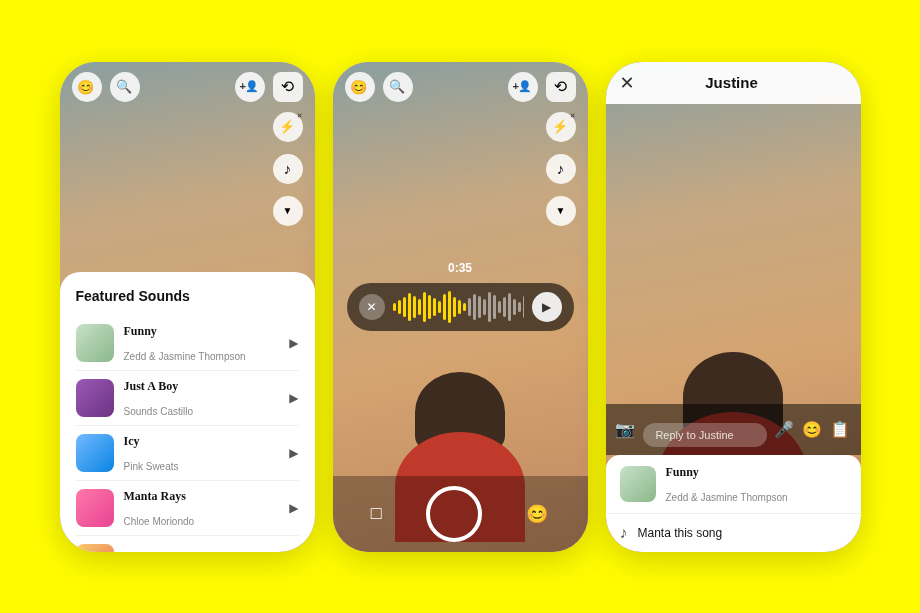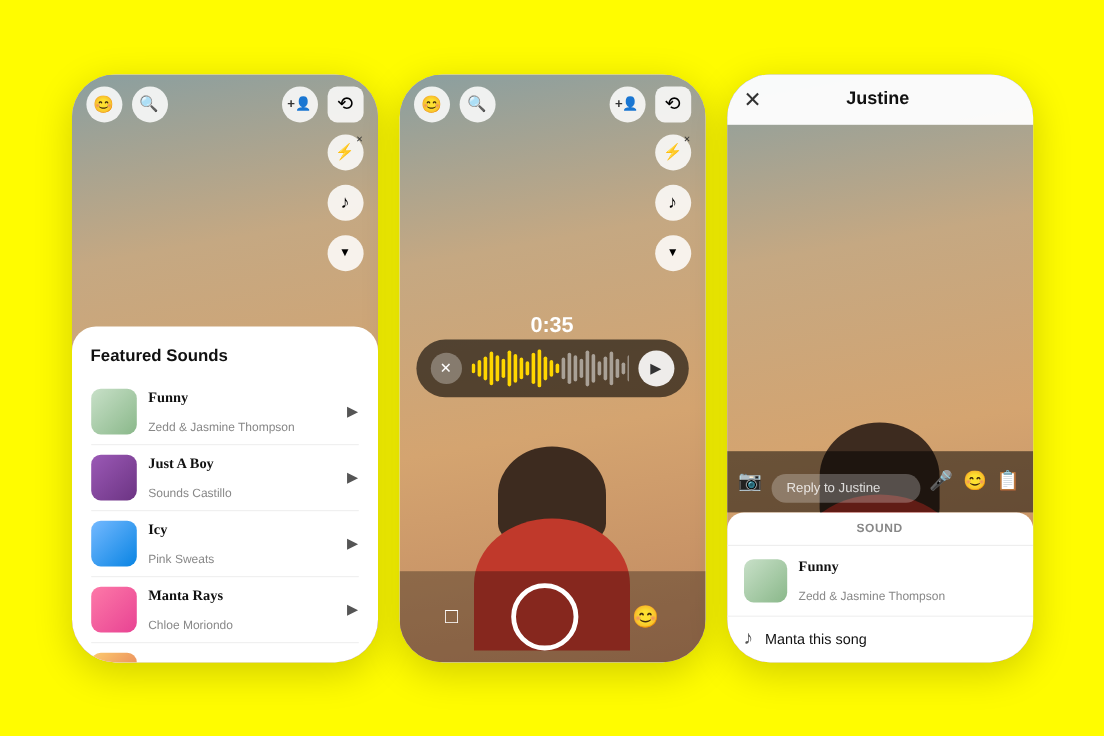--- a/index.html
+++ b/index.html
@@ -202,21 +202,21 @@
       display: flex;
       align-items: center;
       gap: 8px;
     }
     .waveform-time {
       position: absolute;
       top: -22px;
       left: 50%;
       transform: translateX(-50%);
       color: white;
-      font-size: 18px;
+      font-size: 12px;
       font-weight: 600;
     }
     .waveform-cancel {
       width: 26px;
       height: 26px;
       background: rgba(255,255,255,0.3);
       border-radius: 50%;
       display: flex;
       align-items: center;
       justify-content: center;
@@ -570,21 +570,20 @@
             <span style="color:rgba(255,255,255,0.8);font-size:11px;">Reply to Justine</span>
           </div>
           <div class="reply-icons-right">
             <span class="reply-icon">🎤</span>
             <span class="reply-icon">😊</span>
             <span class="reply-icon">📋</span>
           </div>
         </div>
 
         <div class="sound-popup">
-          <div class="sound-popup-header">SOUND</div>
           <div class="sound-popup-item">
             <div class="sound-popup-thumb"></div>
             <div class="sound-popup-info">
               <div class="sound-name">Funny</div>
               <div class="sound-artist">Zedd &amp; Jasmine Thompson</div>
             </div>
           </div>
           <div class="play-song-row">
             <span class="music-note-icon">♪</span>
             <span class="play-song-text">Manta this song</span>

